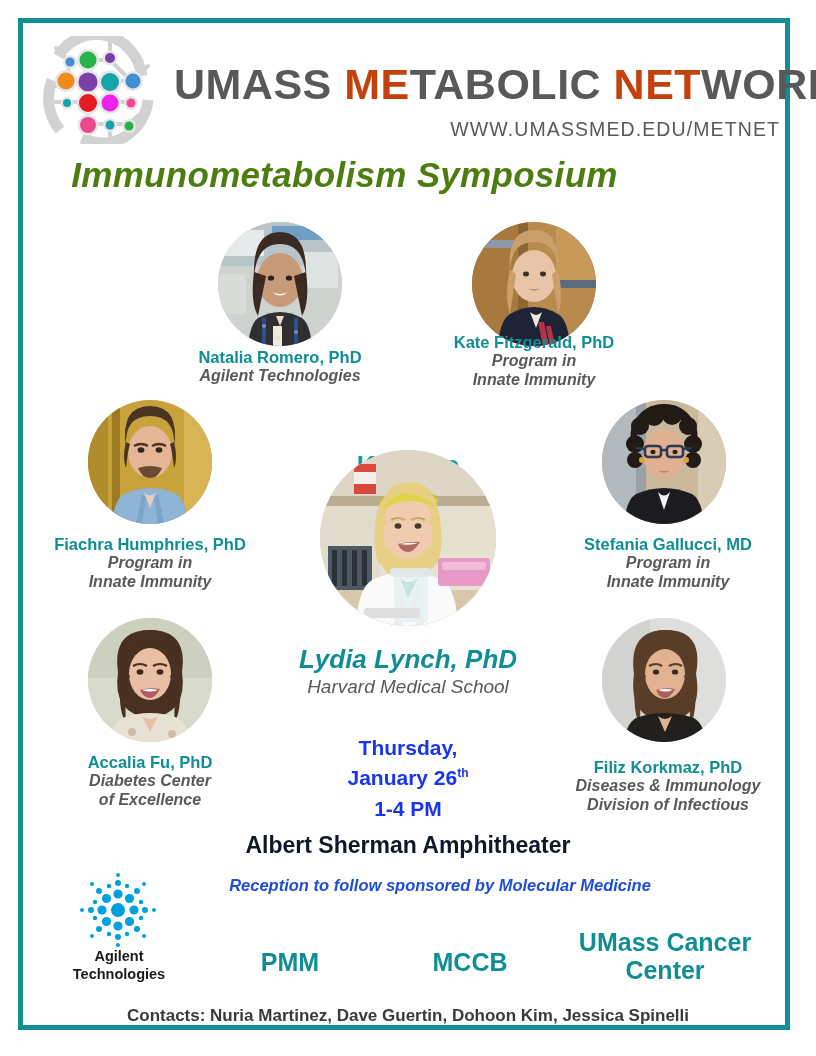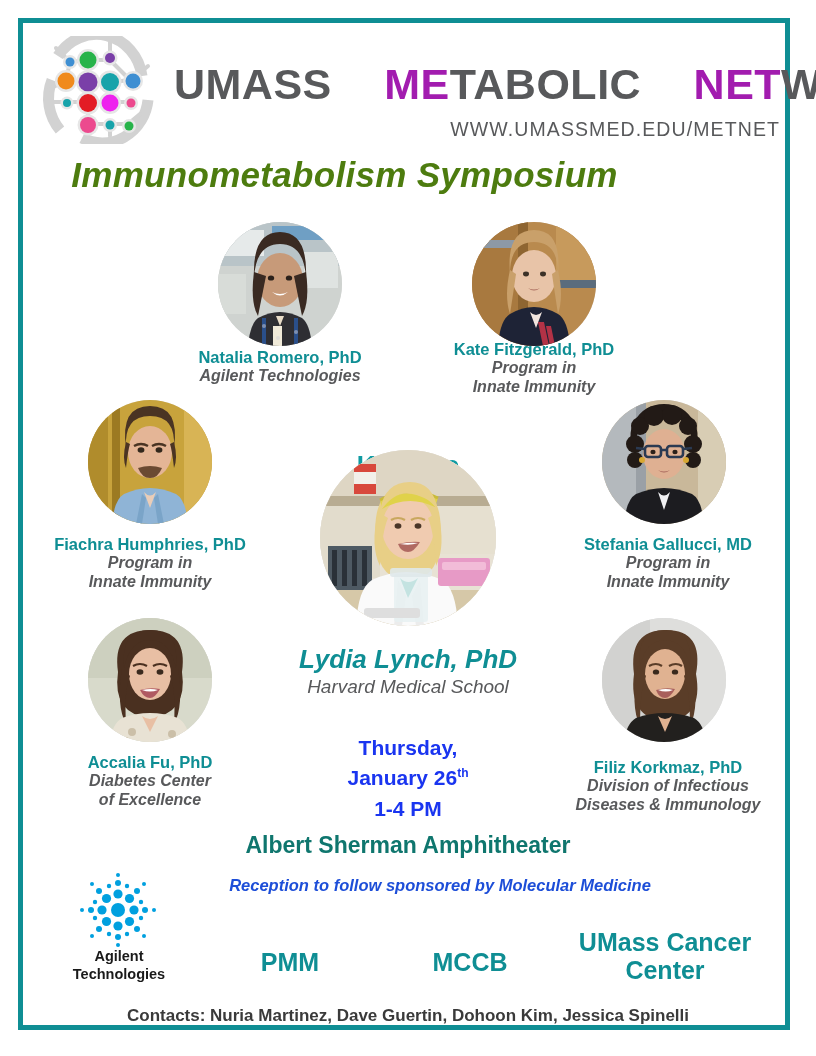--- a/index.html
+++ b/index.html
@@ -28,21 +28,21 @@
   }
   .net-logo{
     position:absolute;left:2px;top:2px;width:128px;height:108px;
   }
   .brand{
     position:absolute;left:140px;top:26px;
     font-size:43px;font-weight:bold;letter-spacing:0.5px;
     white-space:nowrap;
     color:#58595b;
   }
-  .brand .tealpart{color:#a21caf;margin-left:40px;}
+  .brand .tealpart{color:#c2410c;}
   .brand .graypart{color:#58595b;}
   .url{
     position:absolute;right:2px;top:84px;
     font-size:19.5px;letter-spacing:1.1px;
     color:#58595b;
     white-space:nowrap;
   }
 
   
   .sym-title{
@@ -87,21 +87,21 @@
   }
 
   
   .event{
     position:absolute;left:258px;top:733px;width:300px;text-align:center;
     color:#1a35f0;font-weight:bold;font-size:21px;line-height:1.45;
   }
   .event sup{font-size:12px;vertical-align:super;}
   .venue{
     position:absolute;left:108px;top:832px;width:600px;text-align:center;
-    color:#0f766e;font-weight:bold;font-size:23px;
+    color:#0f172a;font-weight:bold;font-size:23px;
   }
 
   
   .reception{
     position:absolute;left:140px;top:876px;width:600px;text-align:center;
     color:#1d4ed8;font-weight:bold;font-style:italic;font-size:16.5px;
   }
 
   
   .agilent{
@@ -258,21 +258,21 @@
       <ellipse cx="71" cy="52" rx="3" ry="2.4" fill="#3c3228"></ellipse>
       <path d="M56 66 q6 5 12 0 q-6 3 -12 0z" fill="#a86a5c"></path>
       <path d="M38 92 q24 -14 48 0 q10 6 12 32 l-72 0 q2 -26 12 -32z" fill="#1e2336"></path>
       <path d="M58 90 l6 16 l6 -16 q-6 6 -12 0z" fill="#f2e6e0"></path>
       <g fill="#b23246">
         <path d="M66 100 l5 24 l6 0 l-5 -24z"></path>
         <path d="M74 104 l4 20 l5 0 l-4 -20z"></path>
       </g>
     </svg>
   </div>
-  <div class="cap" style="left:424px;top:340px;width:220px;">
+  <div class="cap" style="left:424px;top:333px;width:220px;">
     <span class="nm">Kate Fitzgerald, PhD</span>
     <span class="af">Program in</span>
     <span class="af">Innate Immunity</span>
   </div>
 
   <div class="photo" style="left:88px;top:400px;width:124px;height:124px;">
     <svg viewBox="0 0 124 124">
       <rect width="124" height="124" fill="#c8a33c"></rect>
       <rect x="0" y="0" width="20" height="124" fill="#b08c2c"></rect>
       <rect x="24" y="0" width="8" height="124" fill="#9c7a22"></rect>
@@ -435,22 +435,22 @@
       <path d="M47 48 q7 -4 13 0" stroke="#5a3d28" stroke-width="2.2" fill="none"></path>
       <path d="M67 48 q7 -4 13 0" stroke="#5a3d28" stroke-width="2.2" fill="none"></path>
       <path d="M54 72 q10 -3 19 -1 q-5 9 -10 9 q-6 0 -9 -8z" fill="#a8605c"></path>
       <path d="M56 72 q8 -2 15 0 q-7 3 -15 0z" fill="#fff"></path>
       <path d="M34 100 q28 -10 58 0 q10 6 12 24 l-82 0 q2 -18 12 -24z" fill="#22201e"></path>
       <path d="M56 98 l7 16 l7 -16 q-7 6 -14 0z" fill="#e0b291"></path>
     </svg>
   </div>
   <div class="cap" style="left:538px;top:758px;width:260px;">
     <span class="nm">Filiz Korkmaz, PhD</span>
+    <span class="af">Diseases &amp; Immunology</span>
     <span class="af">Division of Infectious</span>
-    <span class="af">Diseases &amp; Immunology</span>
   </div>
 
   <div class="event">
     <div>Thursday,</div>
     <div><span>January 26</span><sup>th</sup></div>
     <div>1-4 PM</div>
   </div>
   <div class="venue">Albert Sherman Amphitheater</div>
 
   <div class="reception">Reception to follow sponsored by Molecular Medicine</div>

